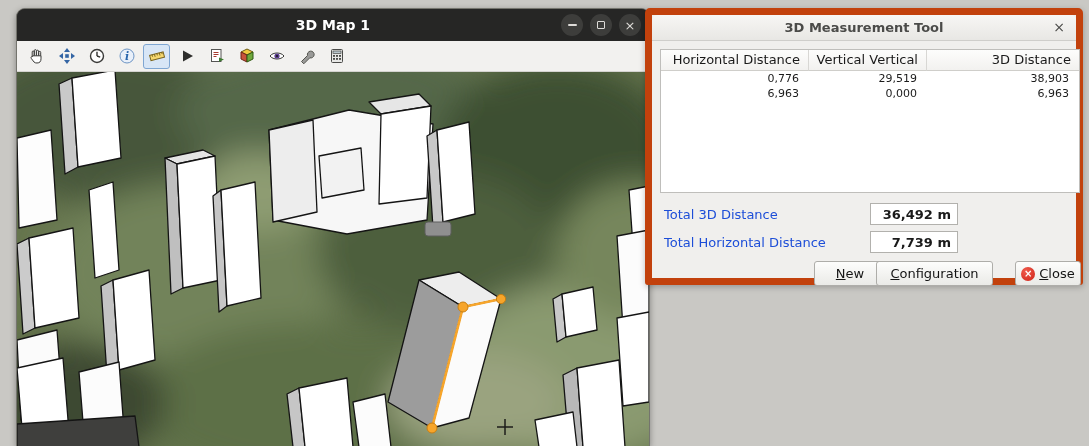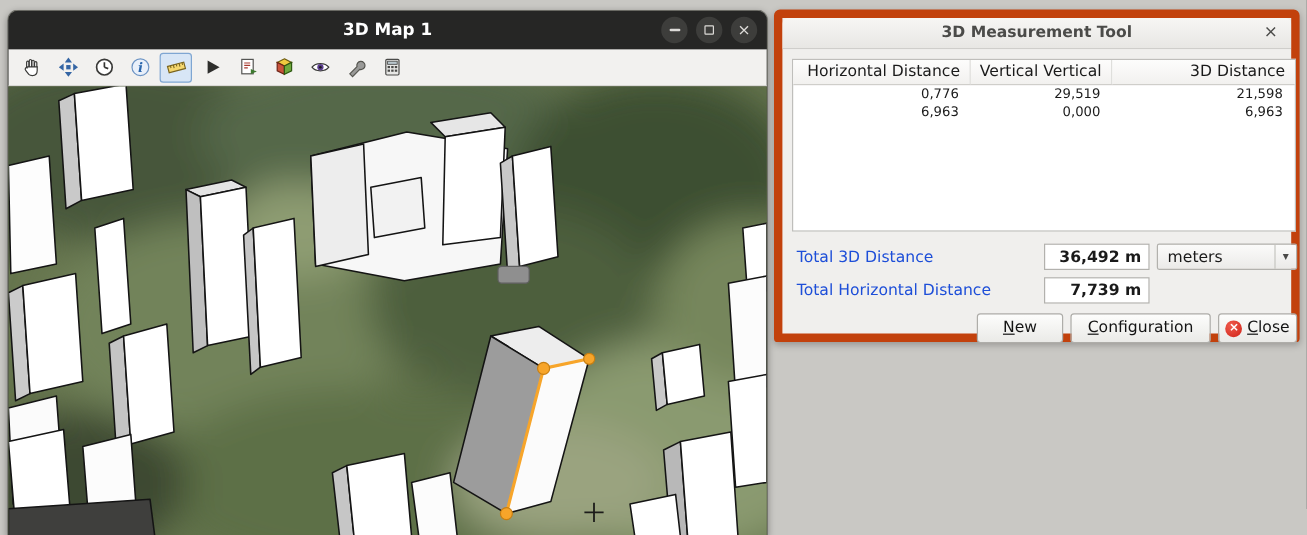--- a/index.html
+++ b/index.html
@@ -9,21 +9,21 @@
     background:#c9c8c4;
     position:relative;
     overflow:hidden;
     font-size:13px;
     color:#1a1a1a;
   }
   .stage { position:absolute; inset:0; }
 
   
   .map-window {
-    position:absolute; left:6px; top:8px; width:634px; height:438px;
+    position:absolute; left:16px; top:8px; width:634px; height:438px;
     border:1px solid #74746d; border-bottom:none;
     border-radius:9px 9px 0 0; overflow:hidden;
     background:#3b3b39; box-shadow:0 2px 6px rgba(0,0,0,.35);
   }
   .map-titlebar {
     height:32px; background:#262625; position:relative;
     display:flex; align-items:center; justify-content:center;
   }
   .map-title { color:#ffffff; font-weight:bold; font-size:14px; }
   .win-controls { position:absolute; right:8px; top:5px; display:flex; gap:7px; }
@@ -99,21 +99,21 @@
     border-left:1px solid #c6c5c1; color:#4a4a48; font-size:10px;
   }
   .btn {
     position:absolute; top:246px; height:25px;
     background:linear-gradient(#fdfdfc,#eaeae7); border:1px solid #aeada9; border-radius:3px;
     font-size:13px; color:#141414;
     display:flex; align-items:center; justify-content:center; gap:4px;
     font-family:inherit;
   }
   .btn-new { left:162px; width:72px; }
-  .btn-config { left:240px; width:117px; }
+  .btn-config { left:224px; width:117px; }
   .btn-close { left:363px; width:66px; }
   .mn { text-decoration:underline; }
   .close-red {
     width:14px; height:14px; border-radius:50%;
     background:radial-gradient(circle at 35% 30%, #f05b4d, #cf2217);
     color:#ffffff; font-size:10px; font-weight:bold;
     display:inline-flex; align-items:center; justify-content:center; line-height:1;
   }
 </style>
 </head>
@@ -315,36 +315,32 @@
 
     <div class="tbl">
       <div class="tbl-head">
         <div class="th">Horizontal Distance</div>
         <div class="th">Vertical Vertical</div>
         <div class="th">3D Distance</div>
       </div>
       <div class="tr">
         <div class="td">0,776</div>
         <div class="td">29,519</div>
-        <div class="td">21,598</div>
+        <div class="td">38,903</div>
       </div>
       <div class="tr">
         <div class="td">6,963</div>
         <div class="td">0,000</div>
         <div class="td">6,963</div>
       </div>
     </div>
 
     <div class="totals-label lbl-3d">Total 3D Distance</div>
     <div class="val-field fld-3d">36,492 m</div>
 
-    <div class="combo">
-      <span class="combo-value">meters</span>
-      <span class="combo-arrow">▾</span>
-    </div>
 
     <div class="totals-label lbl-hz">Total Horizontal Distance</div>
     <div class="val-field fld-hz">7,739 m</div>
 
     <button class="btn btn-new">
       <span><span class="mn">N</span><span>ew</span></span>
     </button>
     <button class="btn btn-config">
       <span><span class="mn">C</span><span>onfiguration</span></span>
     </button>

